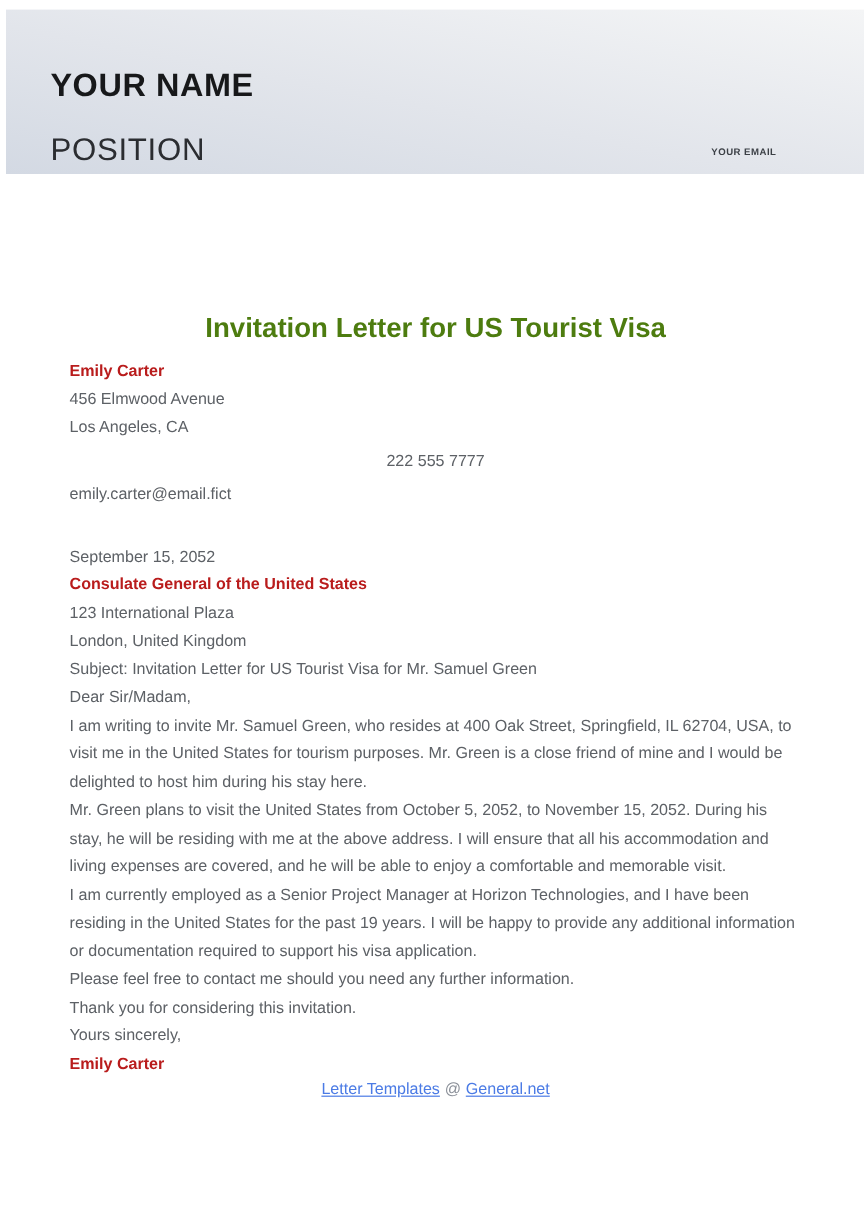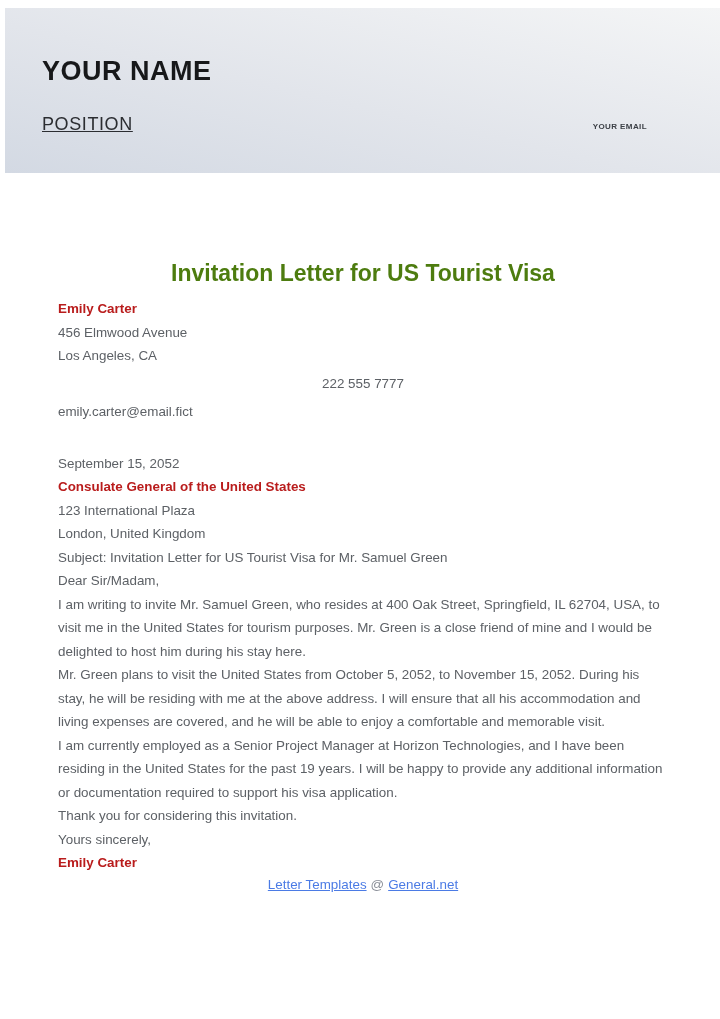--- a/index.html
+++ b/index.html
@@ -14,43 +14,42 @@
     background: #ffffff;
     overflow: hidden;
     font-family: "Liberation Sans", sans-serif;
   }
   
   .banner {
     position: absolute;
     top: 8px;
     left: 5px;
     right: 0;
-    height: 165px;
+    height: 137px;
     background: linear-gradient(to top right, #d3d9e3 0%, #e2e5eb 45%, #f4f5f6 100%);
   }
   .banner-name {
     position: absolute;
     left: 37px;
     top: 48px;
     font-size: 27px;
     font-weight: 700;
     letter-spacing: 0.5px;
     color: #17181a;
     line-height: 30px;
   }
   .banner-position {
     position: absolute;
     left: 37px;
     top: 103px;
-    font-size: 18px;
+    font-size: 26px;
     font-weight: 400;
     letter-spacing: 0.6px;
     color: #2b2d31;
     line-height: 26px;
-    text-decoration: underline;
   }
   .banner-email {
     position: absolute;
     right: 73px;
     top: 113px;
     font-size: 8px;
     font-weight: 700;
     letter-spacing: 0.4px;
     color: #3c4046;
     line-height: 12px;
@@ -129,20 +128,21 @@
       <p>London, United Kingdom</p>
     </div>
 
     <p>Subject: Invitation Letter for US Tourist Visa for Mr. Samuel Green</p>
 
     <p>Dear Sir/Madam,</p>
 
     <p>I am writing to invite Mr. Samuel Green, who resides at 400 Oak Street, Springfield, IL 62704, USA, to visit me in the United States for tourism purposes. Mr. Green is a close friend of mine and I would be delighted to host him during his stay here.</p>
     <p>Mr. Green plans to visit the United States from October 5, 2052, to November 15, 2052. During his stay, he will be residing with me at the above address. I will ensure that all his accommodation and living expenses are covered, and he will be able to enjoy a comfortable and memorable visit.</p>
     <p>I am currently employed as a Senior Project Manager at Horizon Technologies, and I have been residing in the United States for the past 19 years. I will be happy to provide any additional information or documentation required to support his visa application.</p>
+    <p>Please feel free to contact me should you need any further information.</p>
     <p>Thank you for considering this invitation.</p>
 
     <p>Yours sincerely,</p>
     <p class="bold">Emily Carter</p>
 
     <div class="letter-footer">
       <a href="#">Letter Templates</a><span class="footer-sep">@</span><a href="#">General.net</a>
     </div>
 
   </main>

